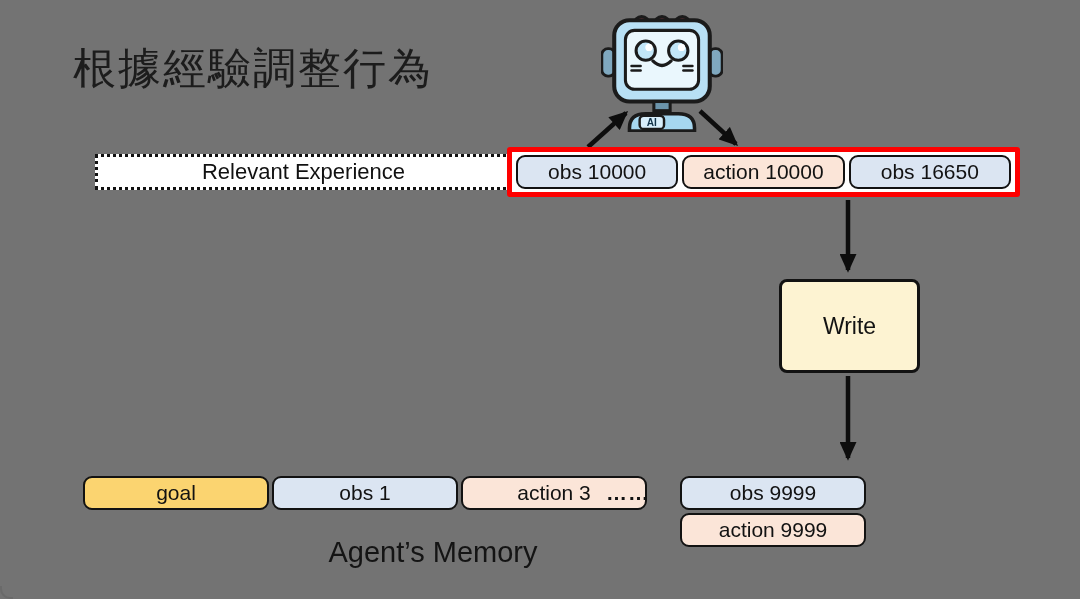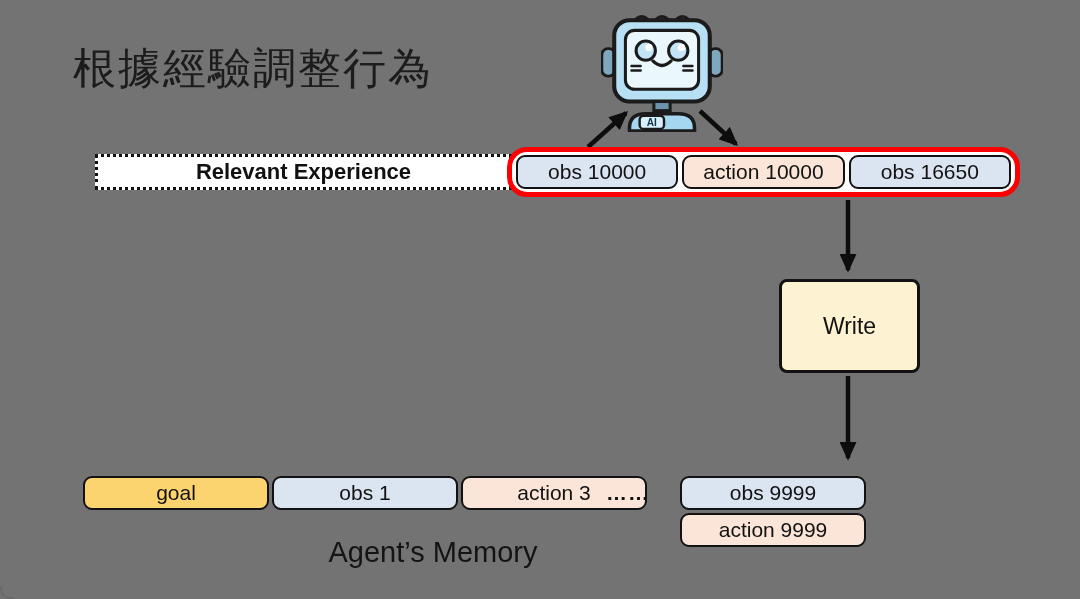--- a/index.html
+++ b/index.html
@@ -46,35 +46,34 @@
     left: 95px;
     top: 154px;
     width: 417px;
     height: 36px;
     border: 3px dotted #111;
     box-sizing: border-box;
     display: flex;
     align-items: center;
     justify-content: center;
     background: #fff;
-    font-weight: bold;
   }
   .dotted-box .label {
     font-size: 22px;
     color: #111;
   }
   .red-box {
     position: absolute;
     left: 507px;
     top: 147px;
     width: 513px;
     height: 50px;
     box-sizing: border-box;
     border: 5px solid var(--red, #fe0000);
-    border-radius: 20px;
+    border-radius: 3px;
     background: #fff;
     display: flex;
     align-items: center;
     gap: 4px;
     padding: 0 4px;
   }
   .pill {
     height: 34px;
     box-sizing: border-box;
     border: 2.5px solid #121212;

